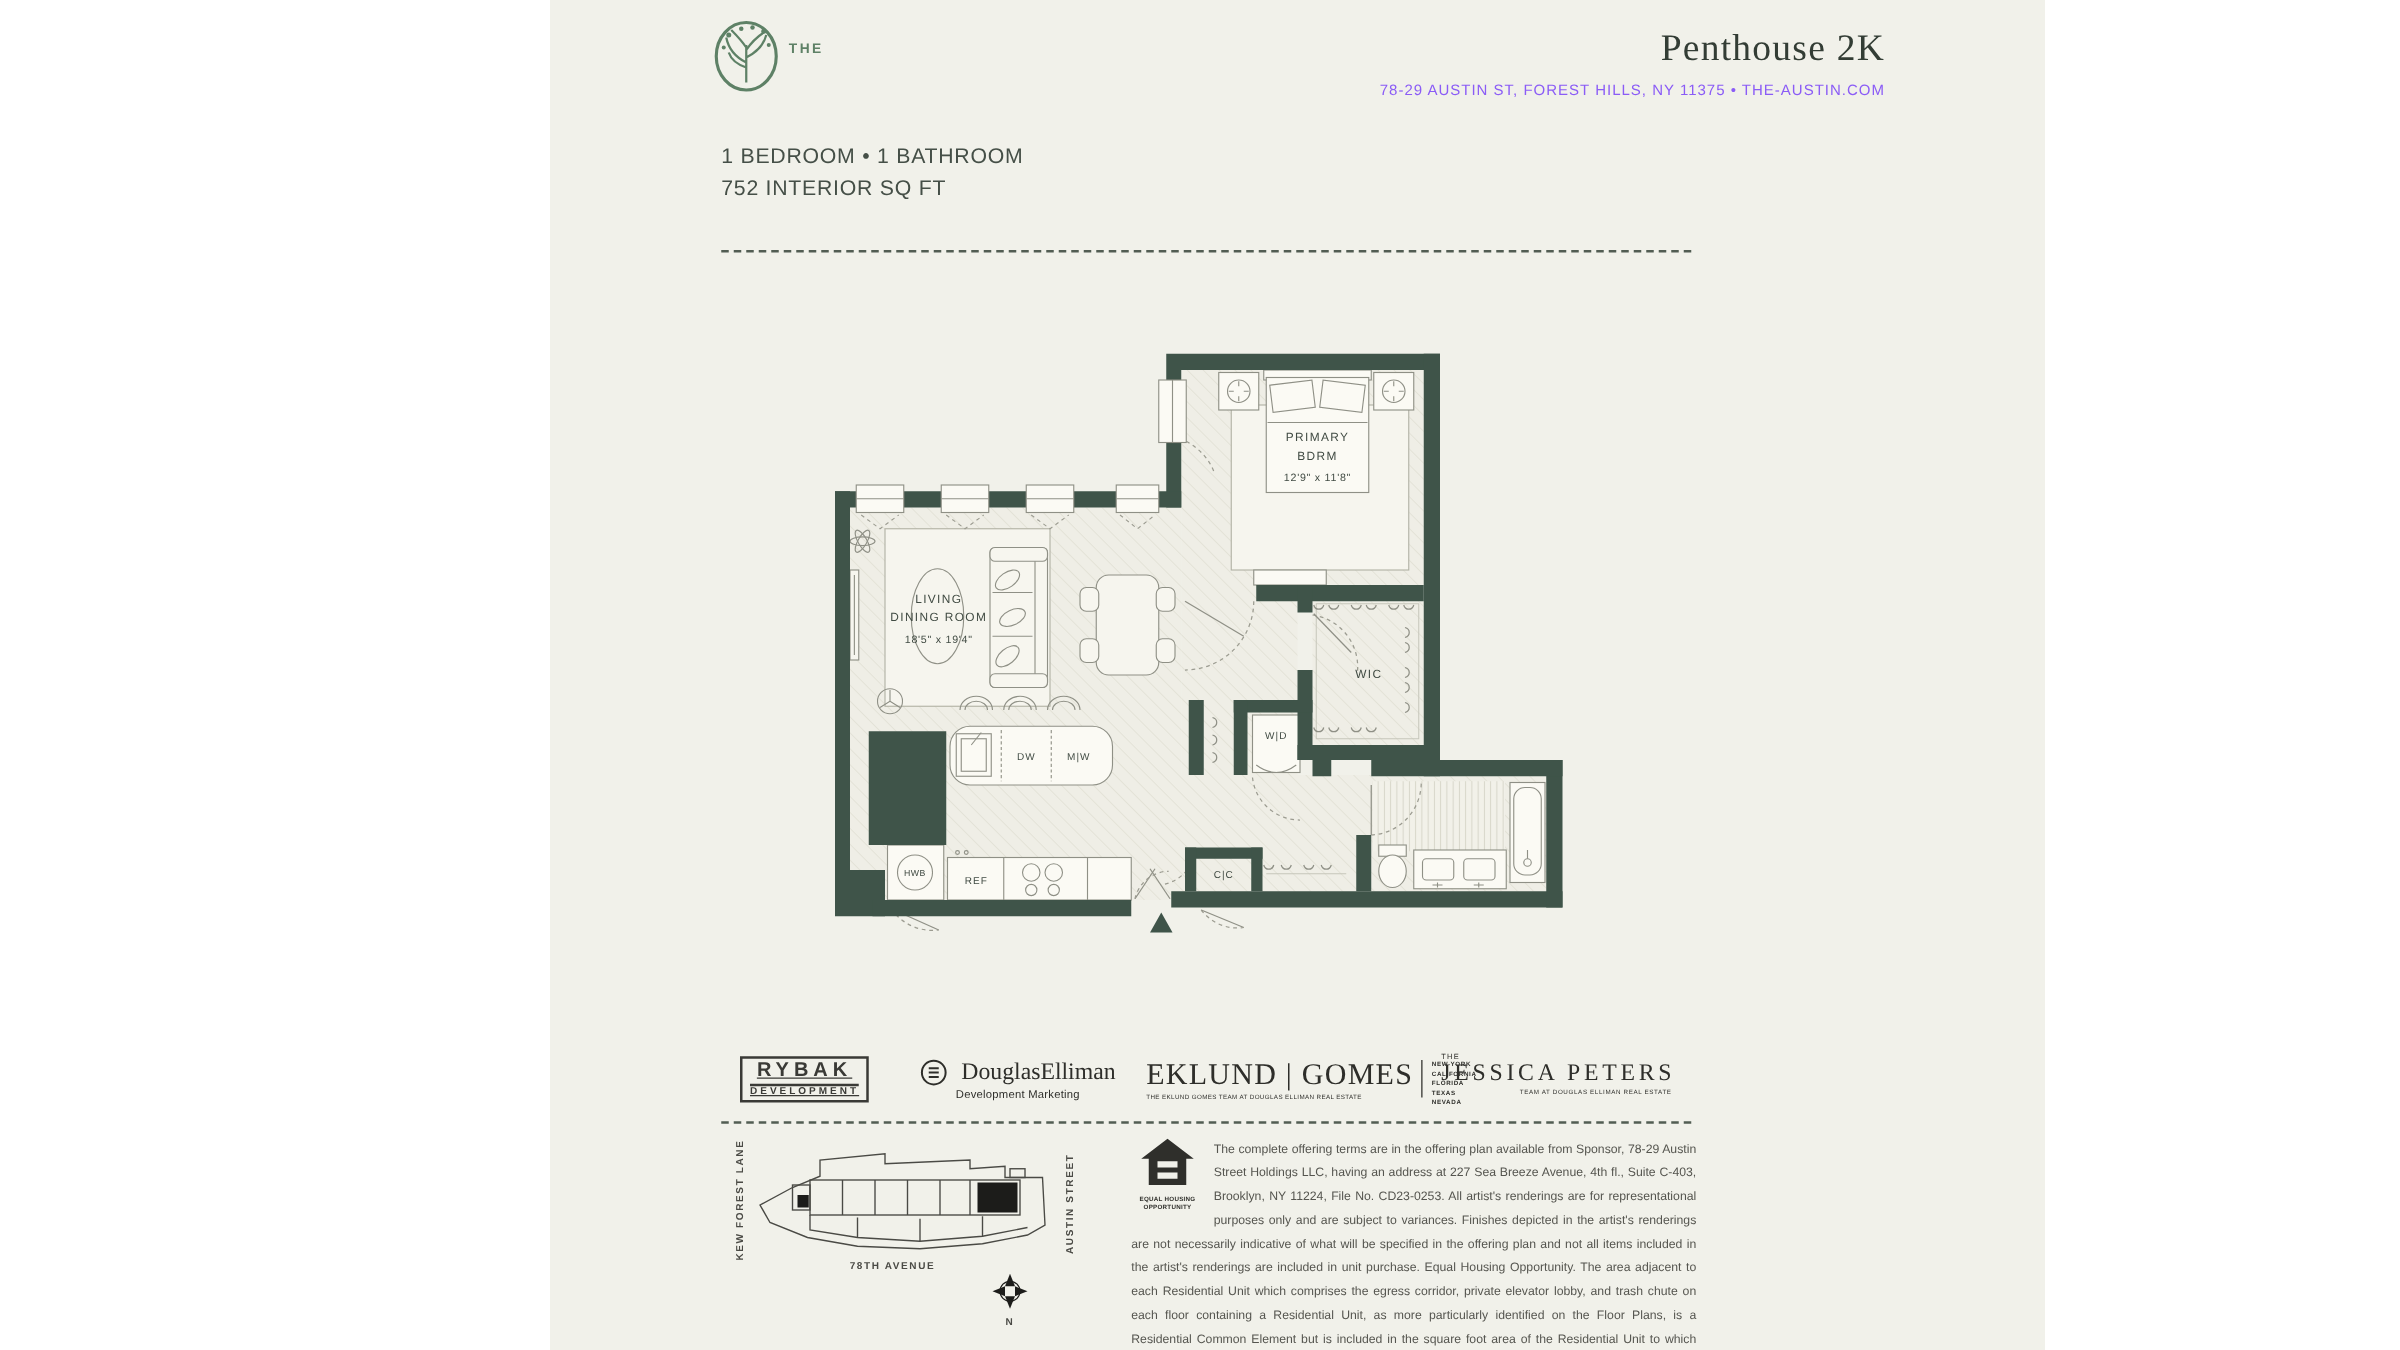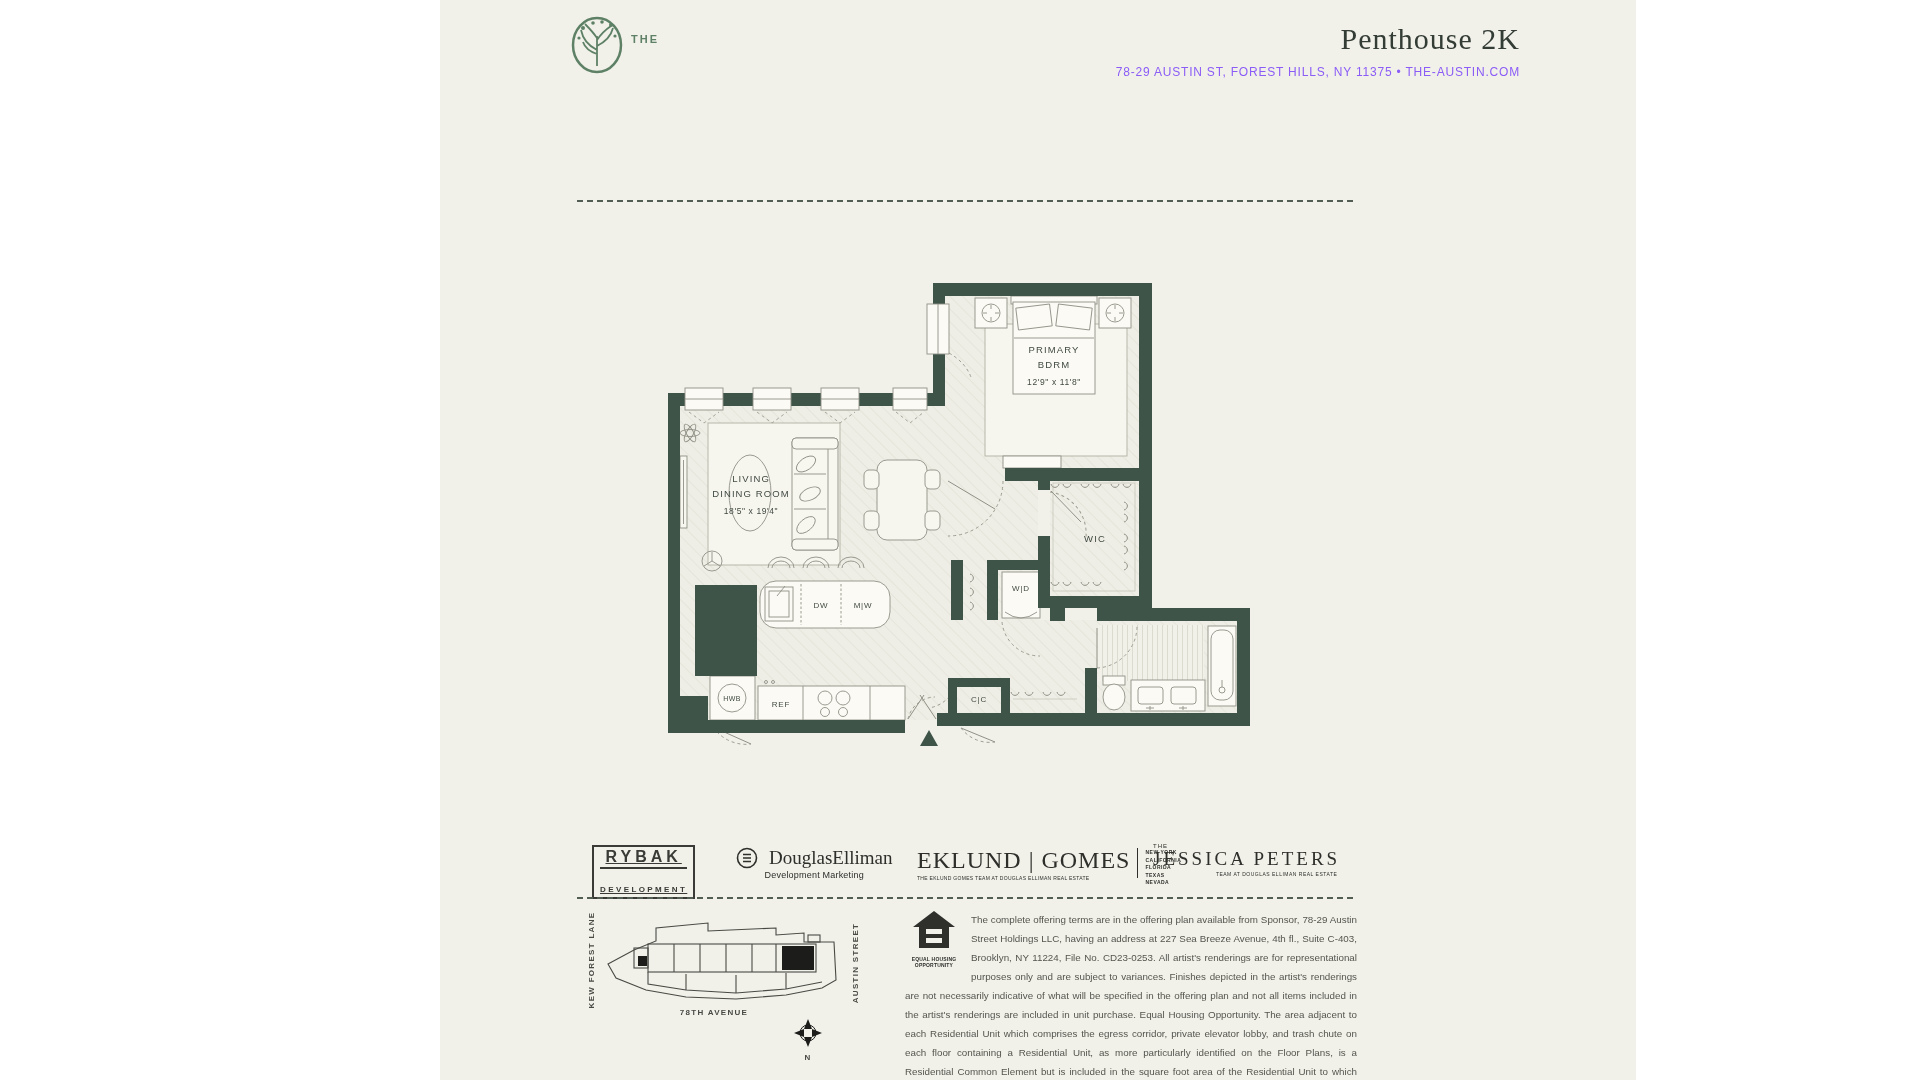--- a/index.html
+++ b/index.html
@@ -7,42 +7,42 @@
        font-family:"Liberation Sans",sans-serif;color:#3b443d;}
   .page{position:absolute;left:440px;top:0;width:1196px;height:1080px;background:#f1f1ea;}
 
   
   .brand{position:absolute;left:131px;top:16px;display:flex;align-items:center;}
   .brand .tree{width:52px;height:58px;}
   .brand .the{font-size:11px;font-weight:bold;letter-spacing:2px;color:#5e8166;
               position:relative;top:-6px;margin-left:8px;margin-right:2px;}
   .brand .austin{font-family:"Liberation Serif",serif;font-size:47px;letter-spacing:7px;
                  color:#5e8166;line-height:1;}
-  .titleblock{position:absolute;right:116px;top:22px;text-align:right;}
+  .titleblock{position:absolute;right:128px;top:22px;text-align:right;}
   .unit-title{font-family:"Liberation Serif",serif;font-size:30px;color:#333d35;letter-spacing:1px;}
   .address{margin-top:9px;font-size:12px;letter-spacing:0.8px;color:#8b5cf6;}
 
   .specs{position:absolute;left:137px;top:112px;font-size:17px;letter-spacing:0.6px;color:#454f47;line-height:1.55;}
 
   .dashline{position:absolute;left:137px;width:776px;border-top:2px dashed #525d53;}
   .d1{top:200px;} .d2{top:897px;}
 
   
   .planwrap{position:absolute;left:225px;top:278px;}
   .pl{font-family:"Liberation Sans",sans-serif;fill:#414b43;}
   .room{font-size:9.5px;letter-spacing:1.1px;}
   .dims{font-size:8.5px;letter-spacing:0.6px;}
   .appl{font-size:8px;letter-spacing:0.8px;}
   .tiny{font-size:7px;letter-spacing:0.4px;}
 
   
   .logos{position:absolute;left:0;top:0;width:100%;}
   .rybak{position:absolute;left:152px;top:845px;border:2px solid #3a3a36;padding:2px 6px 3px;color:#3a3a36;text-align:center;text-decoration:underline;}
   .rybak .r1{font-size:16px;font-weight:bold;letter-spacing:4px;line-height:1;}
-  .rybak .r2{font-size:8px;font-weight:bold;letter-spacing:2.4px;border-top:2px solid #3a3a36;margin-top:2px;padding-top:17px;line-height:1;text-align:center;}
+  .rybak .r2{font-size:8px;font-weight:bold;letter-spacing:2.4px;border-top:2px solid #3a3a36;margin-top:2px;padding-top:0;line-height:1;text-align:center;}
   .de{position:absolute;left:296px;top:847px;color:#2e2e2a;text-align:center;}
   .de .nm{font-family:"Liberation Serif",serif;font-size:19px;display:flex;align-items:flex-end;gap:11px;}
   .de .tg{font-size:9px;letter-spacing:0.2px;margin-top:1px;}
   .eg{position:absolute;left:477px;top:848px;display:flex;color:#2e2e2a;}
   .eg .nm{font-family:"Liberation Serif",serif;font-size:24px;letter-spacing:1px;line-height:1;}
   .eg .tg{font-size:5px;letter-spacing:0.3px;margin-top:3px;}
   .eg .bar{width:1px;background:#2e2e2a;margin:0 7px;height:30px;}
   .eg .regions{font-size:5px;font-weight:bold;letter-spacing:0.5px;line-height:1.5;padding-top:1px;}
   .jp{position:absolute;left:713px;top:843px;color:#2e2e2a;}
   .jp .the{font-size:6px;letter-spacing:1px;}
@@ -74,20 +74,24 @@
         <circle cx="31" cy="6" r="1.8" fill="#5e8166"></circle>
     </svg>
     <span class="the">THE</span>
   </div>
 
   <div class="titleblock">
     <div class="unit-title">Penthouse 2K</div>
     <div class="address">78-29 AUSTIN ST, FOREST HILLS, NY 11375 • THE-AUSTIN.COM</div>
   </div>
 
+  <div class="specs">
+    <div>1 BEDROOM • 1 BATHROOM</div>
+    <div>752 INTERIOR SQ FT</div>
+  </div>
 
   <div class="dashline d1"></div>
 
   <div class="planwrap">
   <svg width="590" height="475" viewBox="0 0 590 475">
     <defs>
       <pattern id="fl" width="9" height="9" patternUnits="userSpaceOnUse" patternTransform="rotate(45)">
         <rect width="9" height="9" fill="#efeee6"></rect>
         <path d="M0 0 H9" stroke="#dddcd0" stroke-width="1"></path>
       </pattern>

